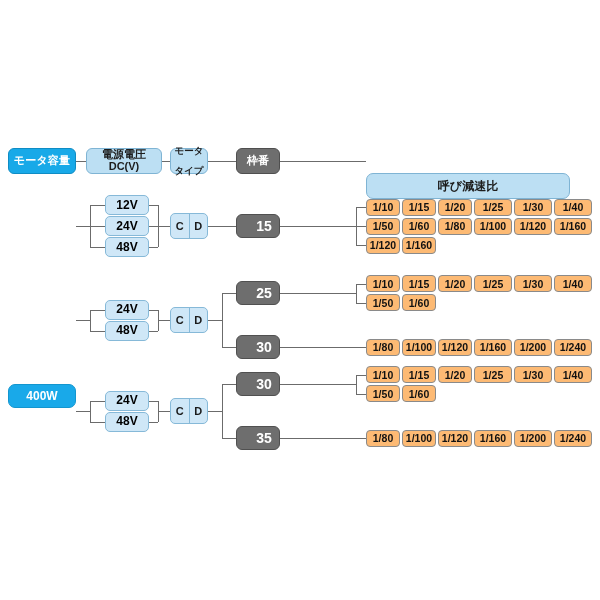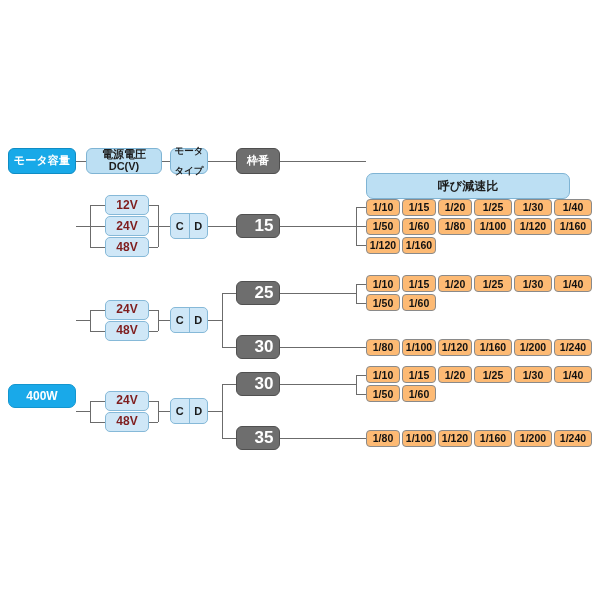--- a/index.html
+++ b/index.html
@@ -26,34 +26,34 @@
   .hdr-gray{background:#6e6e6e;border:1px solid #4f4f4f;color:#ffffff;
             font-size:11px;font-weight:bold;}
   .hdr-wide{background:#bcdff3;border:1px solid #7fb4d4;color:#1d1d1d;
             font-size:12px;font-weight:bold;border-radius:7px;}
 
   
   .pw{background:#19a9e9;border:1px solid #1396cf;color:#ffffff;
       font-size:12px;font-weight:bold;border-radius:7px;}
 
   
-  .volt{background:#cfe7f7;border:1px solid #86b9d8;color:#7f1d1d;
+  .volt{background:#cfe7f7;border:1px solid #86b9d8;color:#000000;
         font-size:12px;font-weight:bold;border-radius:5px;}
 
   
   .cd{position:absolute;box-sizing:border-box;display:flex;
       border:1px solid #86b9d8;border-radius:5px;background:#cfe7f7;
       overflow:hidden;}
   .cd span{flex:1;display:flex;align-items:center;justify-content:center;
            font-size:11px;font-weight:bold;color:#1a1a1a;}
   .cd span.sep{flex:0 0 1px;background:#86b9d8;}
 
   
   .frm{background:#6e6e6e;border:1px solid #505050;color:#ffffff;
-       font-size:17px;font-weight:bold;border-radius:6px;padding-left:12px;}
+       font-size:14px;font-weight:bold;border-radius:6px;padding-left:12px;}
 
   
   .ratio{position:absolute;box-sizing:border-box;display:flex;
          align-items:center;justify-content:center;
          background:#fdba74;border:1px solid #8a8a8a;border-radius:4px;
          font-size:10.5px;font-weight:bold;color:#111111;}
 </style>
 </head>
 <body>
 

